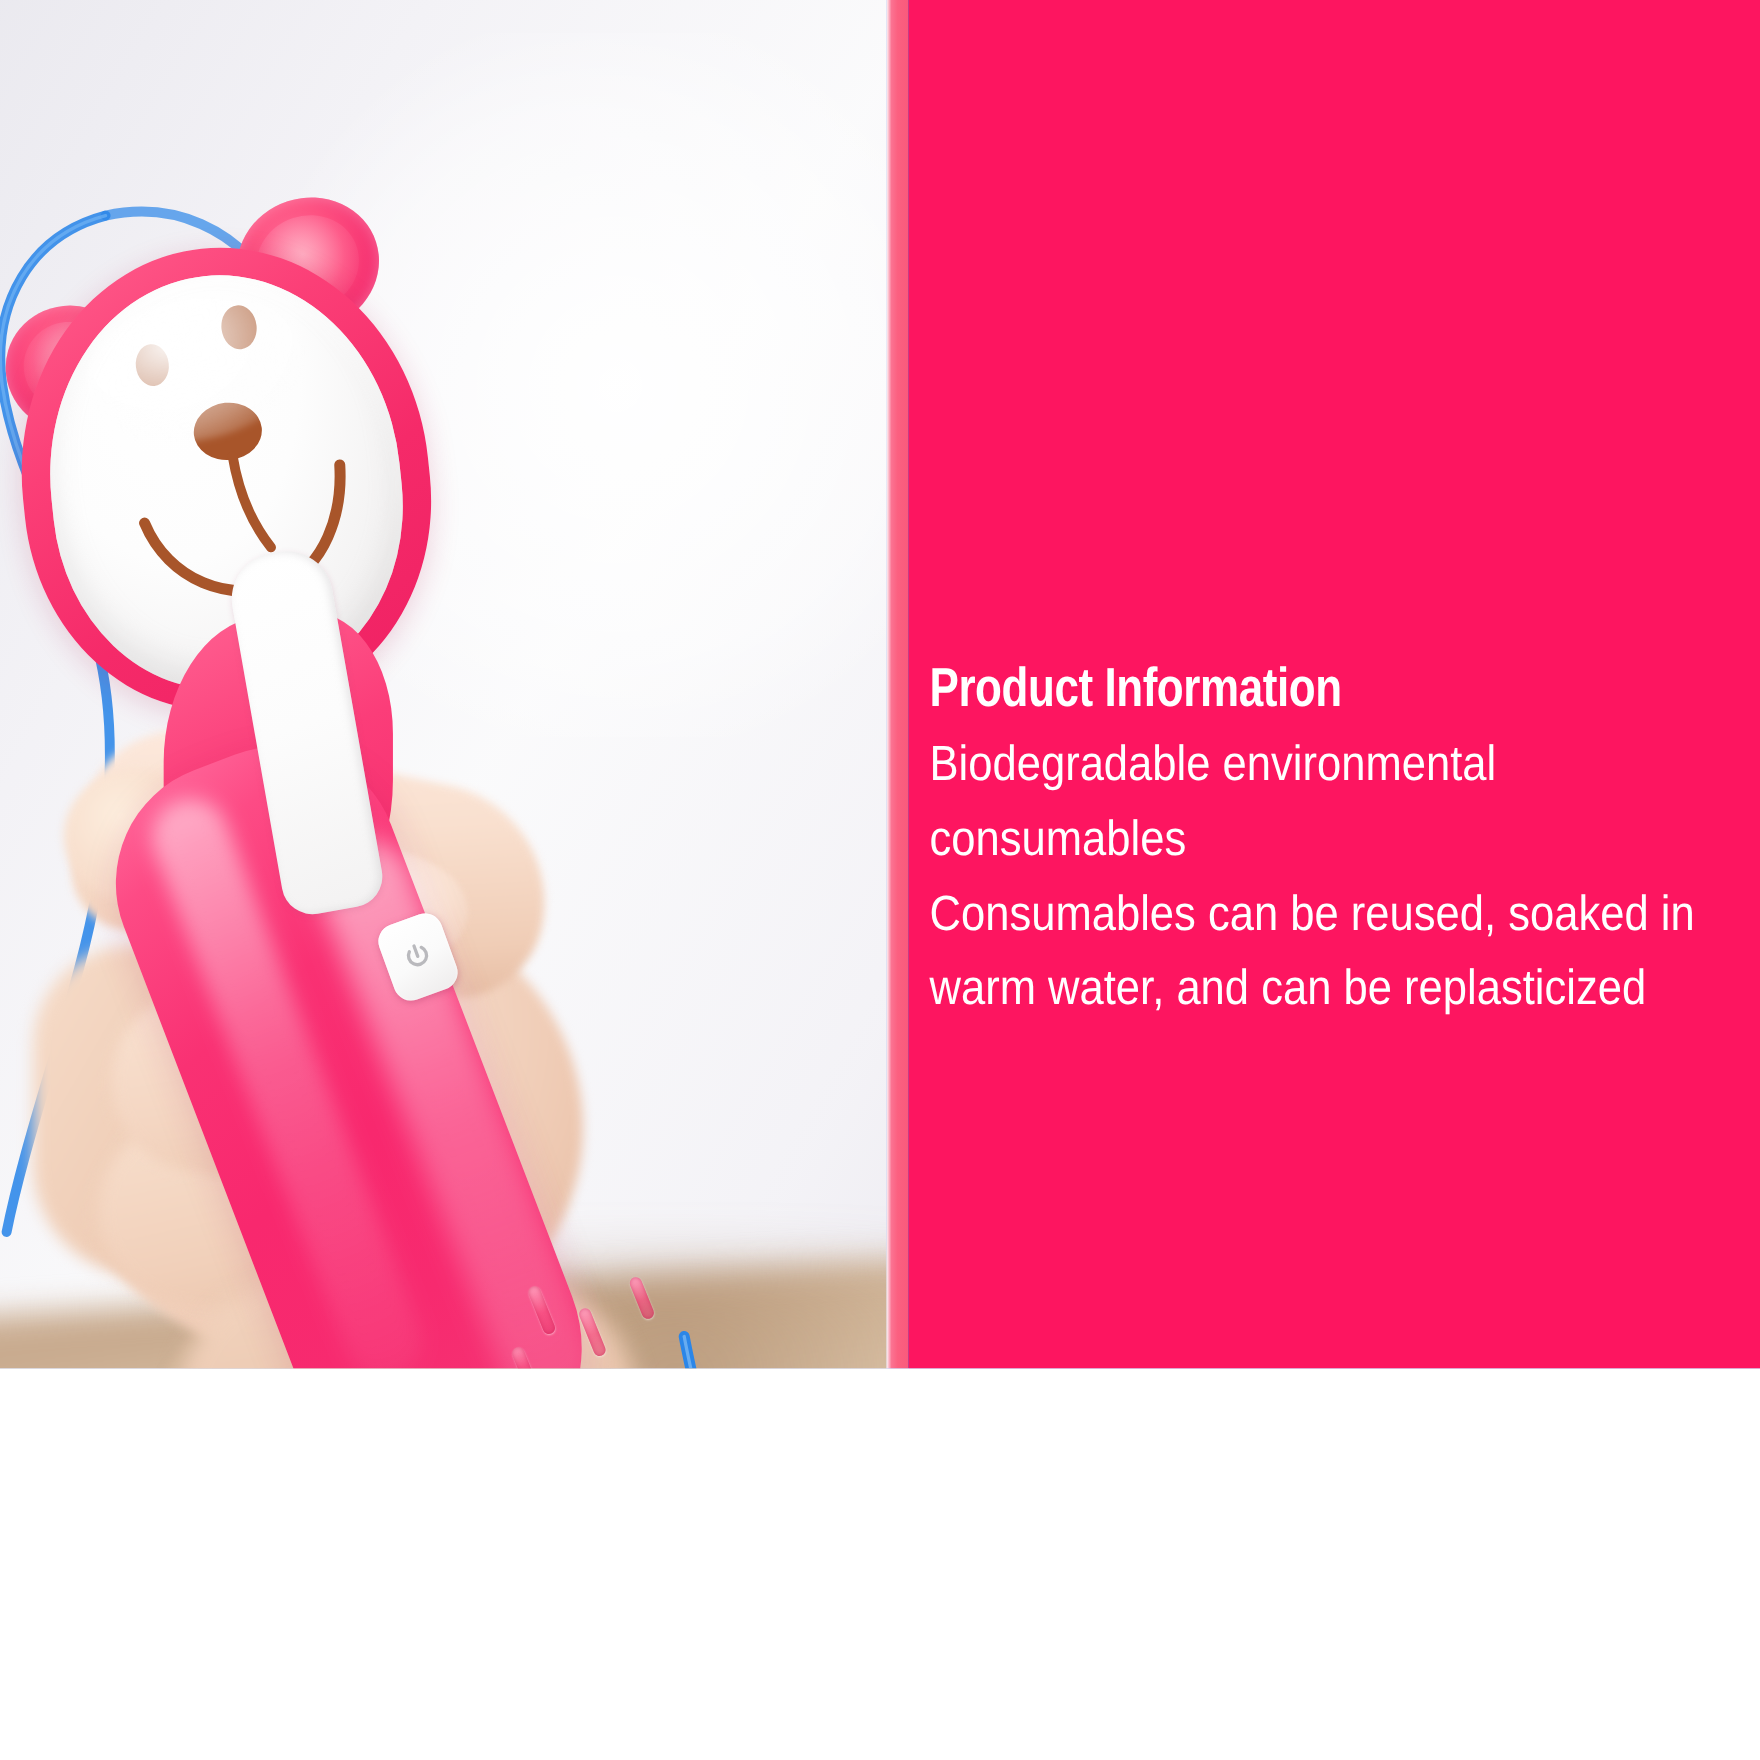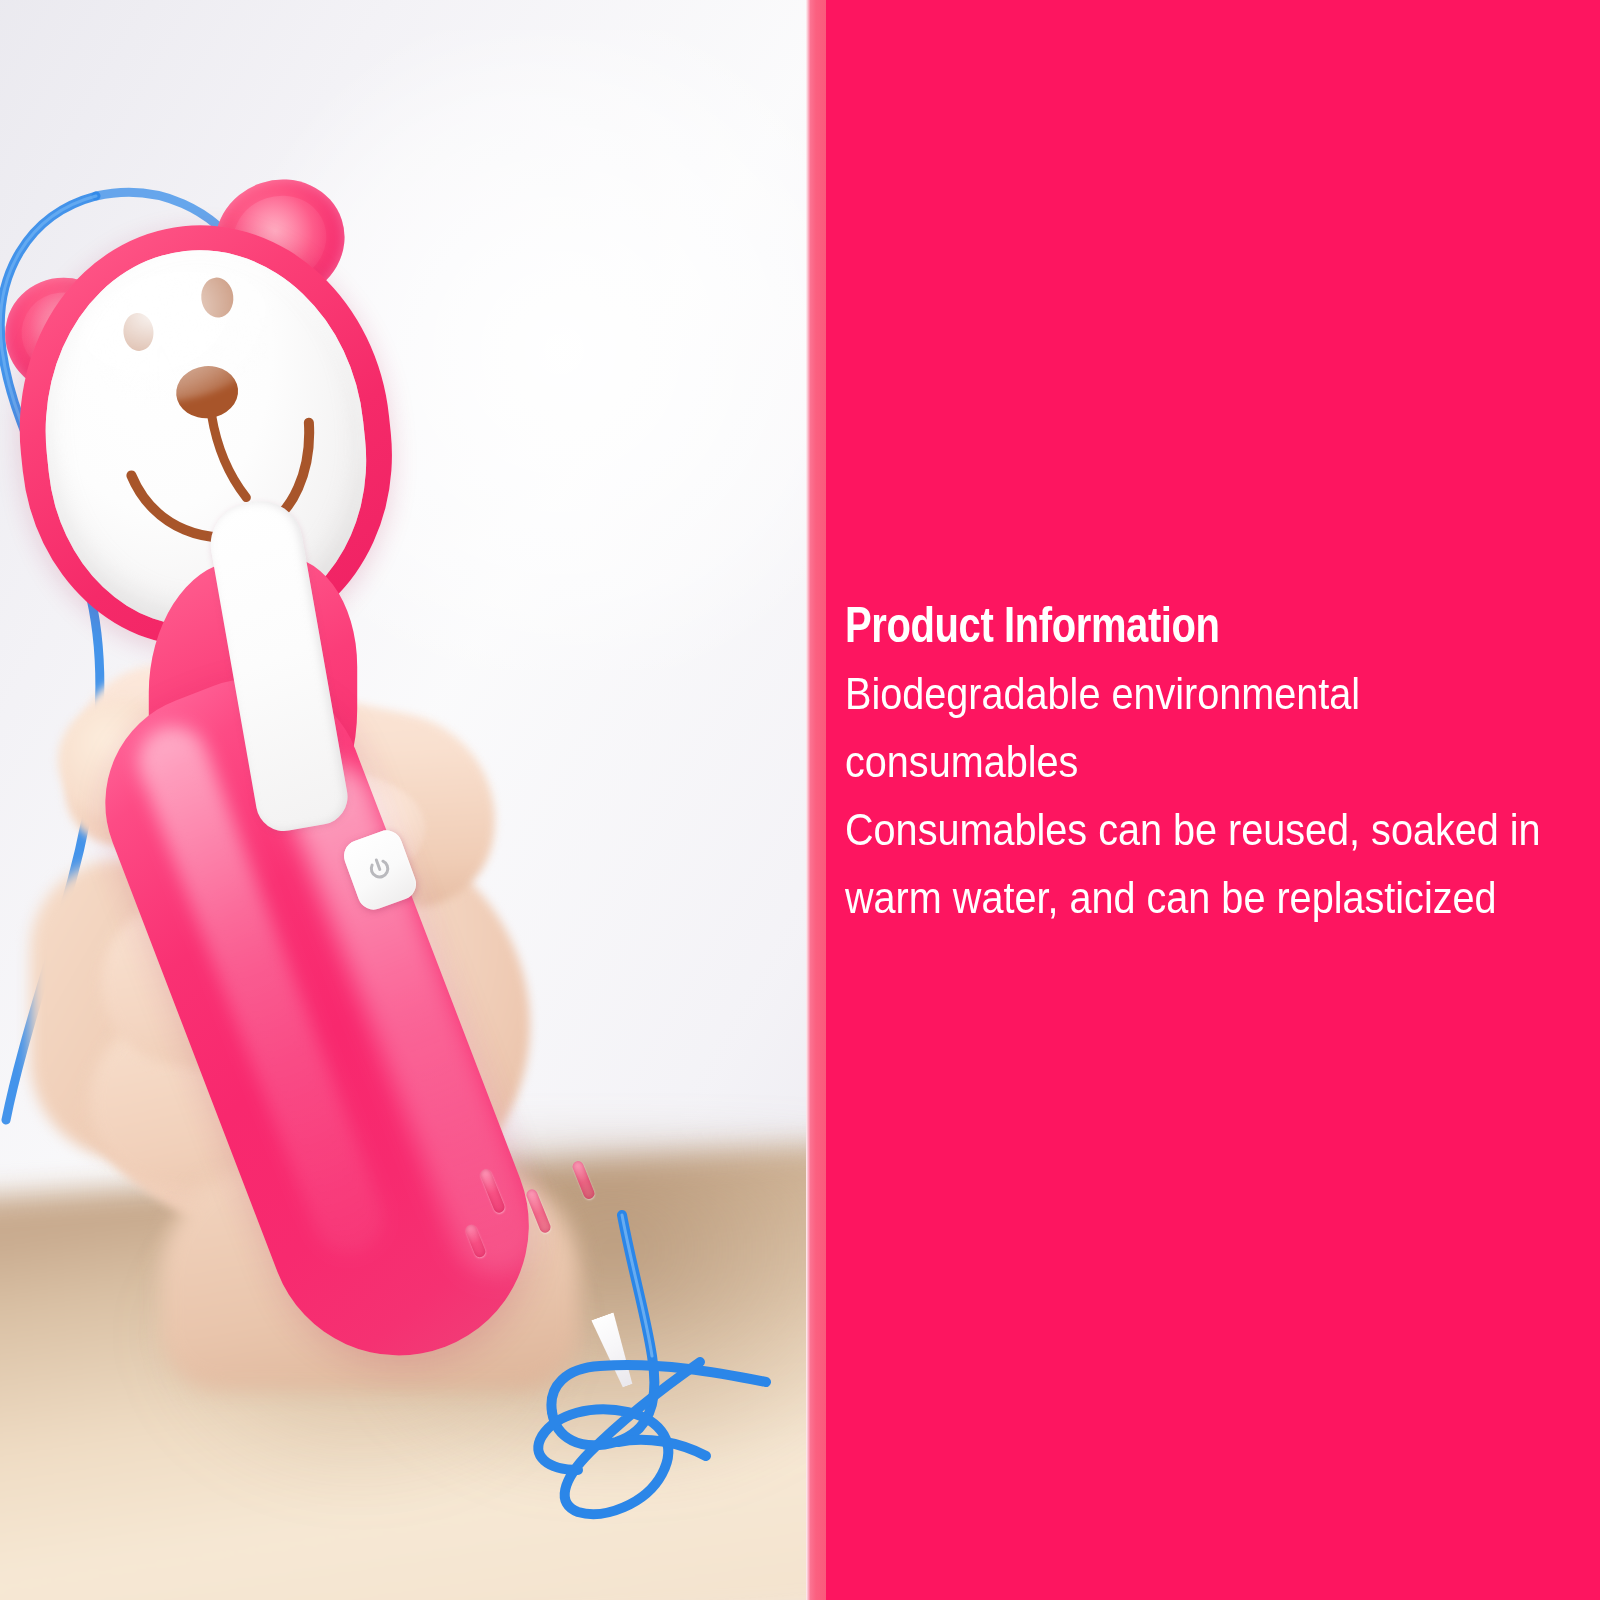--- a/index.html
+++ b/index.html
@@ -7,21 +7,21 @@
     padding: 0;
     background: #ffffff;
   }
   body {
     font-family: "Liberation Sans", sans-serif;
   }
 
   #page {
     position: relative;
     width: 1600px;
-    height: 1600px;
+    height: 1244px;
     overflow: hidden;
     background: #1d4ed8;
   }
 
   
   .photo-panel {
     position: absolute;
     left: 0; top: 0;
     width: 806px;
     height: 1600px;

